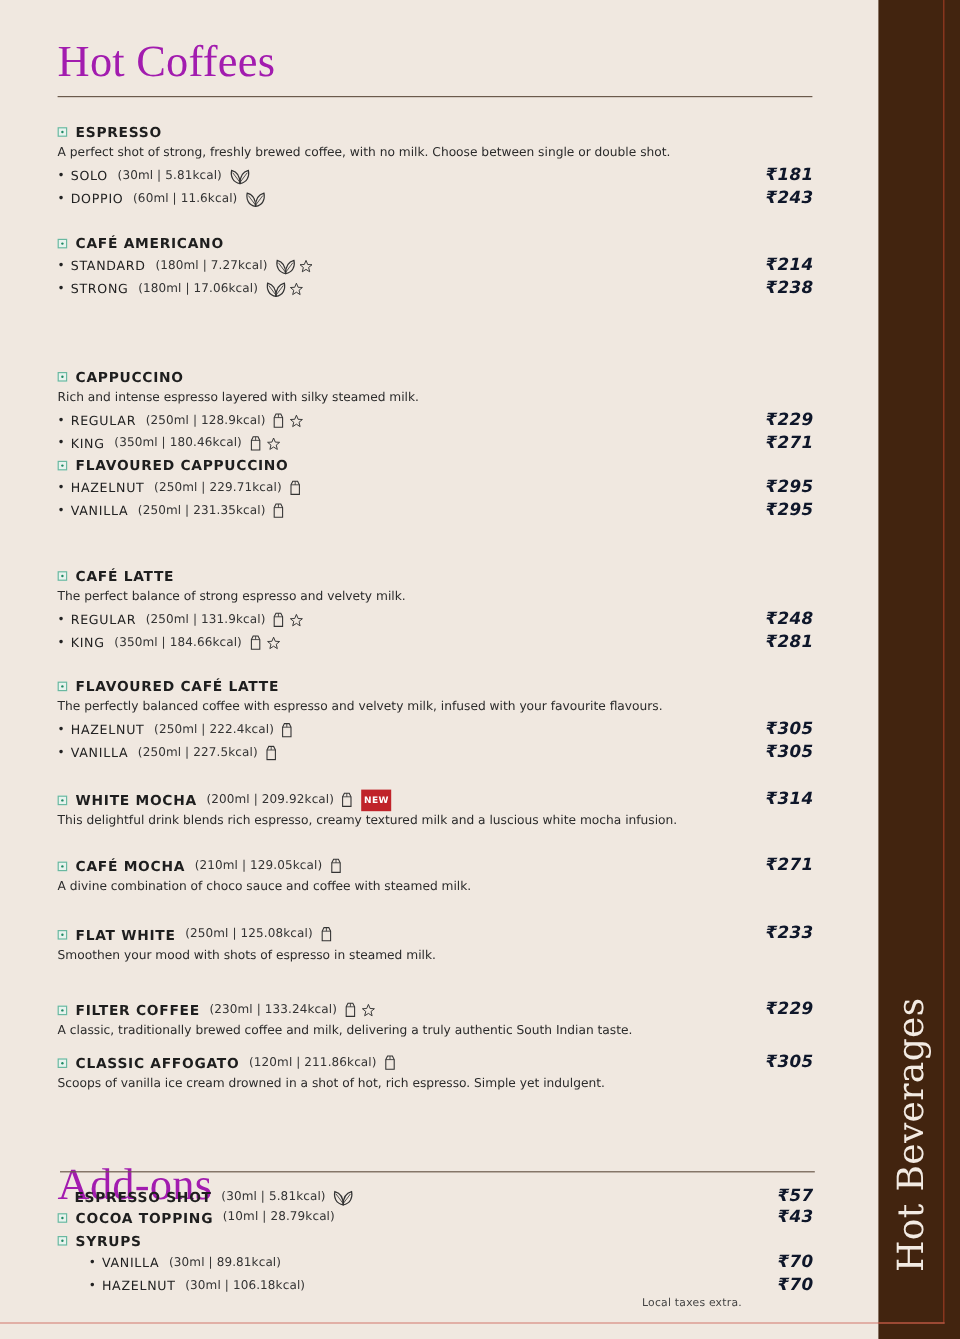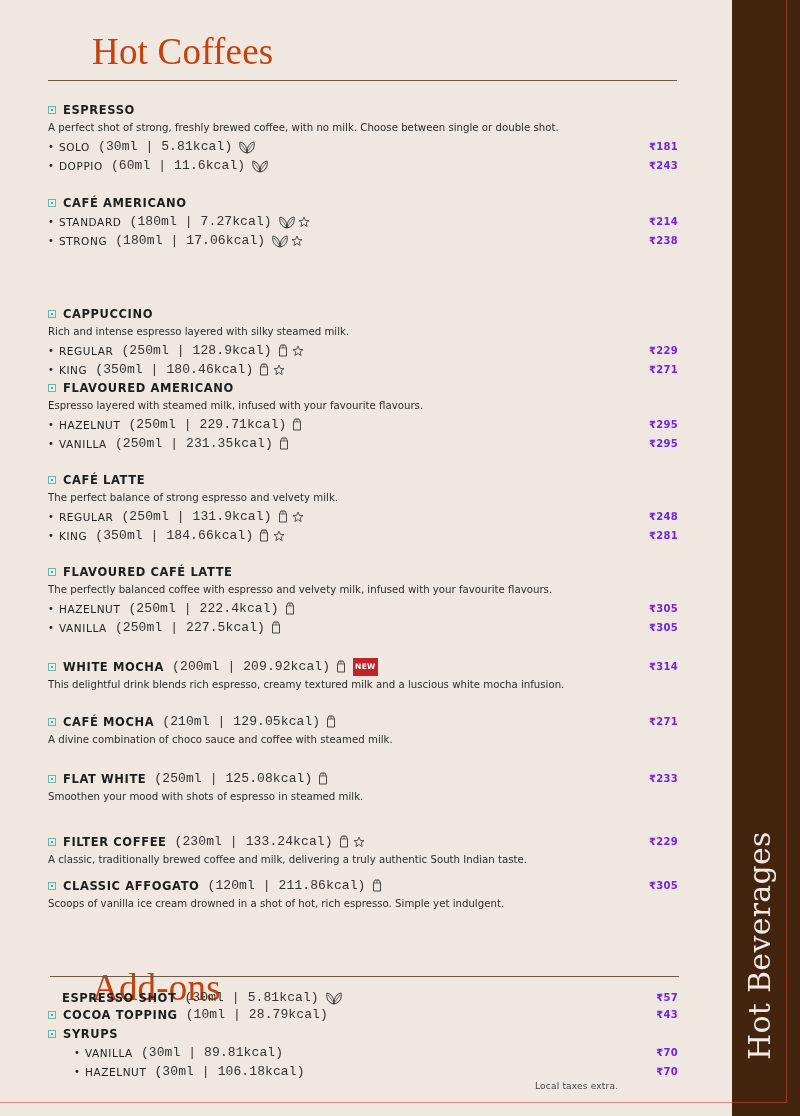--- a/index.html
+++ b/index.html
@@ -30,47 +30,47 @@
   .side-title {
     position: absolute; left: 742px; top: 1060px;
     transform: rotate(-90deg); transform-origin: left top;
     font-family: "DejaVu Serif", "Liberation Serif", serif;
     font-size: 30px; color: #f3ebe3; white-space: nowrap; letter-spacing: 0.3px;
     width: 220px; line-height: 36px;
   }
   .section-title {
     position: absolute; left: 48px;
     font-family: "Liberation Serif", "DejaVu Serif", serif;
-    font-size: 37px; color: #c2410c; font-weight: normal; letter-spacing: 0.2px; margin-left: 44px;
+    font-size: 37px; color: #a21caf; font-weight: normal; letter-spacing: 0.2px;
   }
   .rule {
     position: absolute; left: 48px; width: 629px; height: 1px; background: #6b5a4c;
   }
   .content { position: absolute; left: 48px; width: 630px; }
   .item { position: absolute; left: 0; width: 630px; }
   .row { position: relative; height: 19px; display: flex; align-items: center; font-size: 10.5px; }
   .row .price {
-    position: absolute; right: 0; top: 0; font-weight: bold; font-size: 10px;
-    color: #6d28d9; letter-spacing: 0.3px; line-height: 19px;
+    position: absolute; right: 0; top: 0; font-weight: bold; font-size: 14px;
+    color: #0f172a; letter-spacing: 0.3px; line-height: 19px; font-style: italic;
   }
   .name {
     font-weight: bold; font-size: 11.5px; letter-spacing: 0.6px; color: #1e1e1e;
   }
   .veg {
     display: inline-block; width: 8px; height: 8px; border: 1px solid #6ab8a0;
     background: #e8f3ee; position: relative; margin-right: 7px; flex: none;
   }
   .veg::after {
     content: ""; position: absolute; left: 2px; top: 2px; width: 2px; height: 2px;
     border-radius: 50%; background: #1f8a64;
   }
   .desc { font-size: 10.2px; color: #2b2b2b; height: 18px; line-height: 18px; }
   .variant-name { font-size: 10.5px; letter-spacing: 0.6px; color: #222; }
   .bullet { font-size: 10px; margin-right: 5px; color: #222; }
-  .meta { font-size: 13px; color: #333; margin-left: 8px; letter-spacing: 0.1px; font-family: Liberation Mono, monospace; }
+  .meta { font-size: 10px; color: #333; margin-left: 8px; letter-spacing: 0.1px; }
   .ico { display: inline-block; margin-left: 6px; vertical-align: middle; }
   .ico svg { display: block; }
   .new-badge {
     display: inline-block; margin-left: 7px; background: #c0232a; color: #fff;
     font-size: 7.5px; font-weight: bold; padding: 4px 2px; line-height: 10px; letter-spacing: 0.3px;
   }
   .footnote {
     position: absolute; left: 535px; top: 1081px; font-size: 9px; color: #444;
     letter-spacing: 0.2px;
   }
@@ -206,23 +206,22 @@
               <path d="M6 1 L7.4 4.4 L11 4.6 L8.2 6.9 L9.1 10.5 L6 8.5 L2.9 10.5 L3.8 6.9 L1 4.6 L4.6 4.4 Z" fill="none" stroke="#333" stroke-width="0.8"></path>
             </svg>
           </span>
           <span class="price">₹271</span>
         </div>
     </div>
 
     <div class="item" style="top:278px;">
       <div class="row">
           <span class="veg"></span>
-          <span class="name">FLAVOURED AMERICANO</span>
-        </div>
-      <div class="desc">Espresso layered with steamed milk, infused with your favourite flavours.</div>
+          <span class="name">FLAVOURED CAPPUCCINO</span>
+        </div>
       <div class="row">
           <span class="bullet">•</span>
           <span class="variant-name">HAZELNUT</span>
           <span class="meta">(250ml | 229.71kcal)</span>
           <span class="ico">
             <svg width="10" height="13" viewBox="0 0 10 13">
               <path d="M1.5 4 L3 1 L7 1 L8.5 4 L8.5 12 L1.5 12 Z" fill="none" stroke="#333" stroke-width="0.9"></path>
               <path d="M1.5 4 L8.5 4 M5 1 L5 4" stroke="#333" stroke-width="0.7"></path>
             </svg>
           </span>

